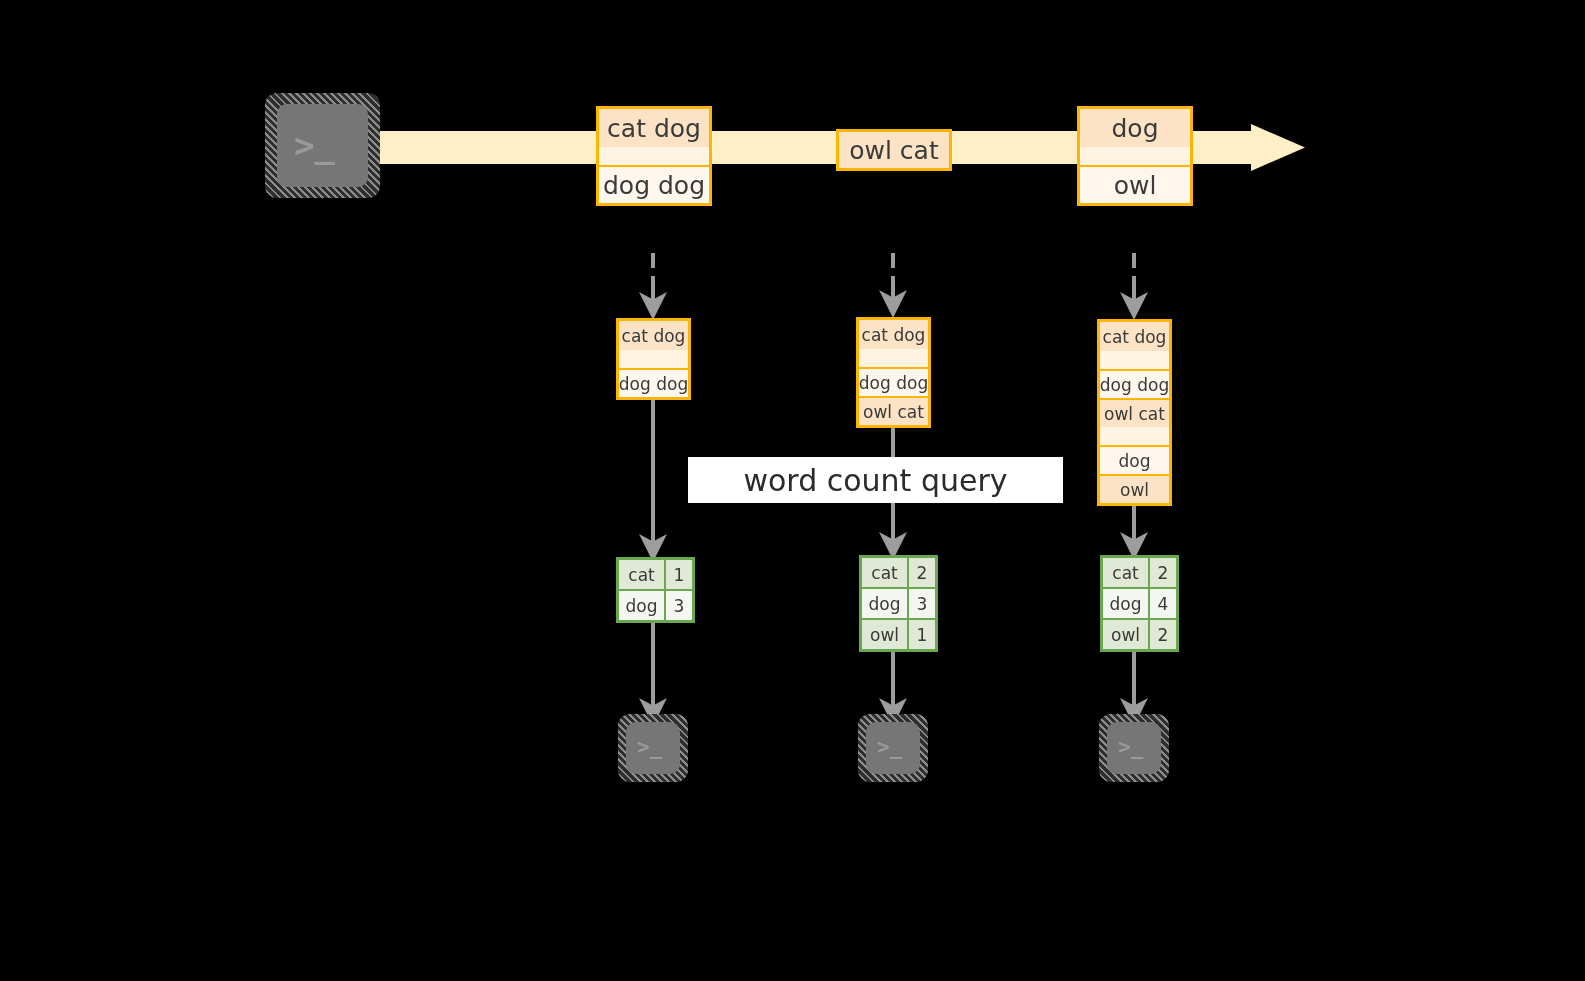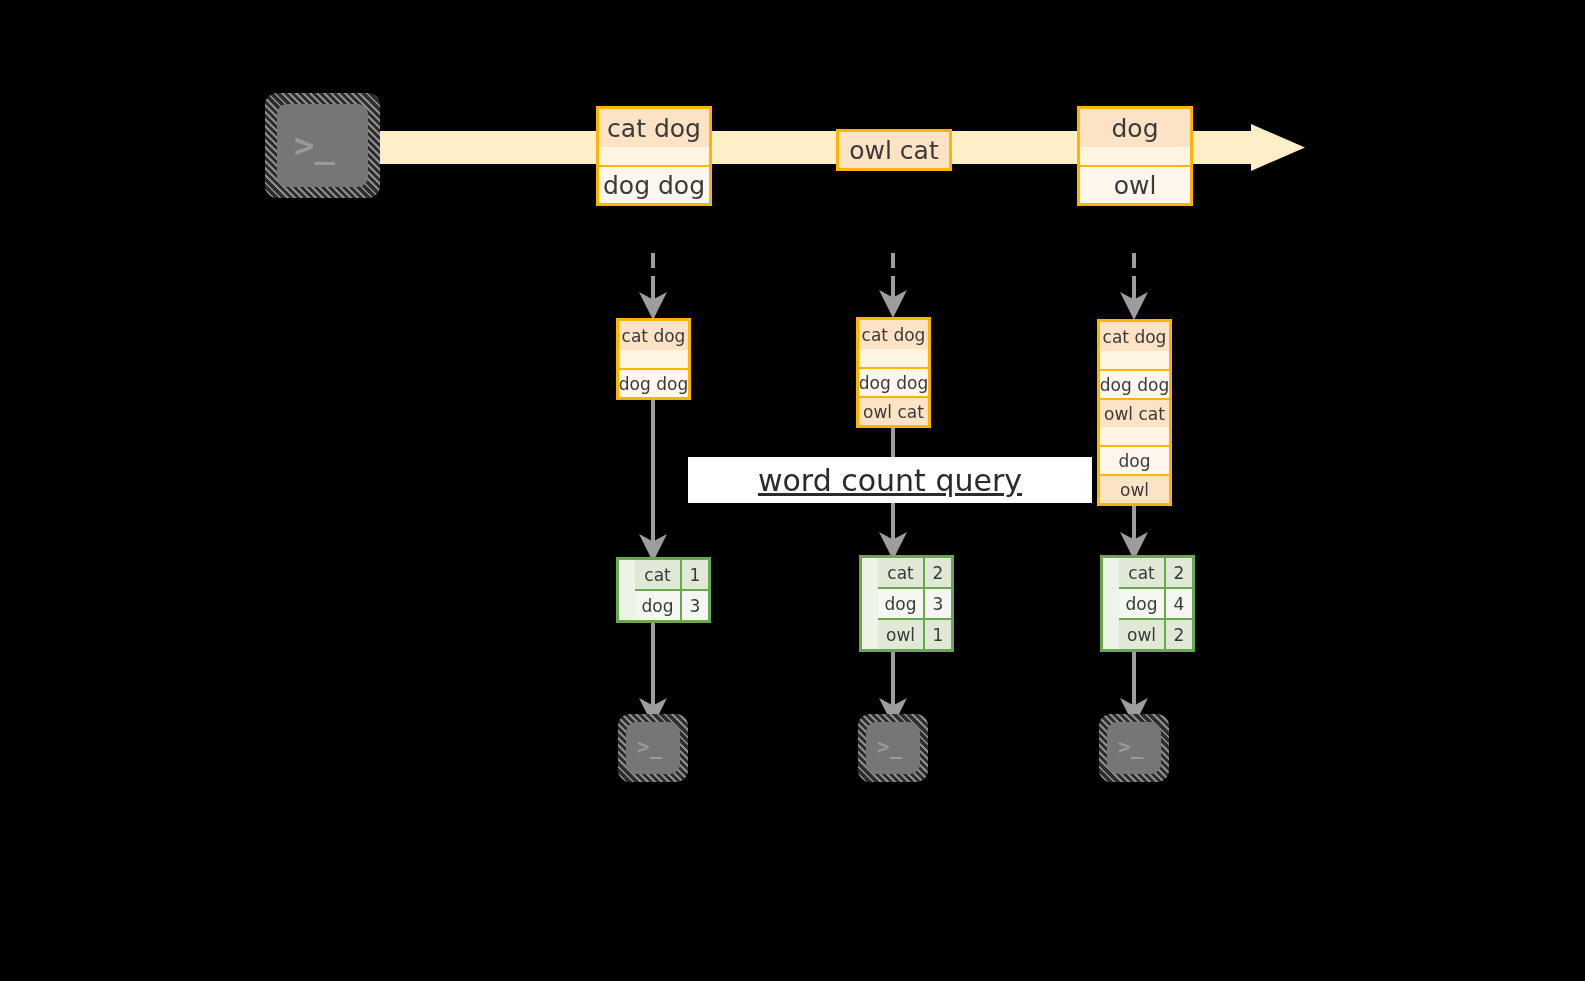--- a/index.html
+++ b/index.html
@@ -57,21 +57,20 @@
   .sbox.mid .cell { height: 29px; font-size: 17px; }
 
   
   .gtable {
     position: absolute;
     box-sizing: border-box;
     border: 3px solid #6AA84F;
     display: flex;
     flex-direction: column;
     background: #EDF3E7;
-    padding-left: 16px;
   }
   .gtable .grow {
     display: flex;
     height: 29px;
   }
   .gtable .grow + .grow { border-top: 2px solid #6AA84F; }
   .gtable .grow.alt .gc { background: #F4F7F1; }
   .gtable .gc {
     box-sizing: border-box;
     display: flex;
@@ -194,21 +193,21 @@
   </div>
 
   <div class="sbox mid" style="left:1097px; top:319px; width:75px;">
     <div class="cell dark">cat dog</div>
     <div class="cell light">dog dog</div>
     <div class="cell dark">owl cat</div>
     <div class="cell light">dog</div>
     <div class="cell dark">owl</div>
   </div>
 
-  <div class="qlabel" style="left:688px; top:457px; width:404px; height:46px;text-decoration:underline;">word count query</div>
+  <div class="qlabel" style="left:688px; top:457px; width:375px; height:46px;">word count query</div>
 
   <div class="gtable" style="left:616px; top:557px;">
     <div class="grow">
       <div class="gc key">cat</div>
       <div class="gc val">1</div>
     </div>
     <div class="grow alt">
       <div class="gc key">dog</div>
       <div class="gc val">3</div>
     </div>

